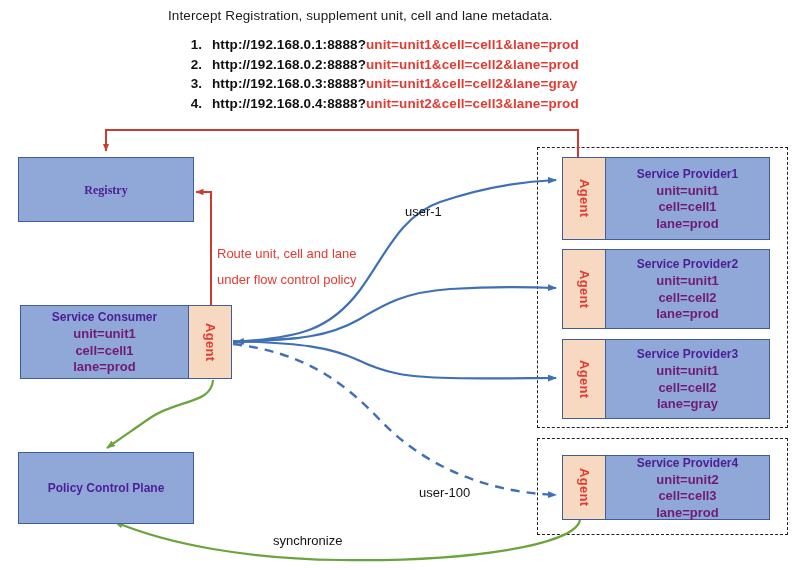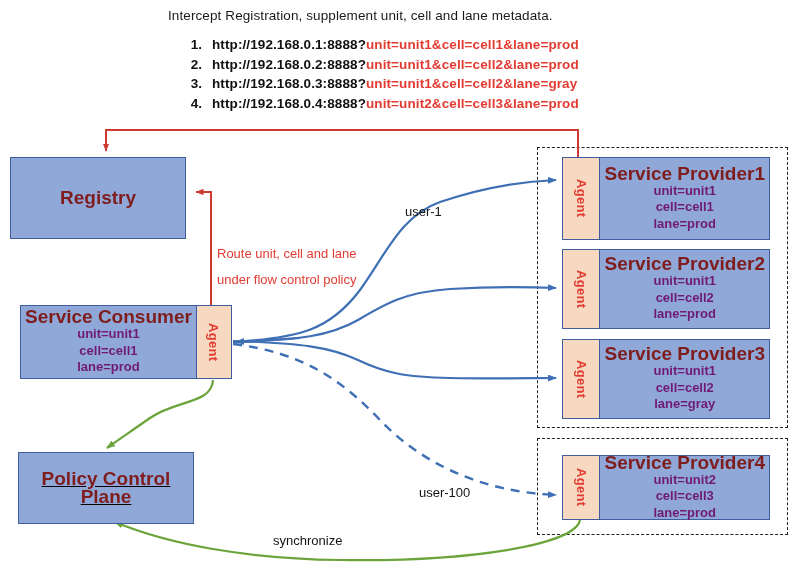--- a/index.html
+++ b/index.html
@@ -48,22 +48,22 @@
   .node .body{
     flex:1;
     display:flex;
     flex-direction:column;
     align-items:center;
     justify-content:center;
     padding:2px 4px;
   }
   .node .name{
     font-weight:bold;
-    font-size:19px;
-    color:#7f1d1d;
+    font-size:12px;
+    color:#4c1d95;
     line-height:18px;
     text-align:center;
     white-space:nowrap;
   }
   .node .name.two-line{white-space:normal;}
   .node .meta{
     font-size:13px;
     color:#701a75;
     line-height:16.5px;
     text-align:center;
@@ -138,39 +138,39 @@
 
     <path d="M300,338 L236,342" fill="none" stroke="#3f6fb5" stroke-width="2.2" marker-end="url(#arw-blue)"></path>
 
     <path d="M233,344 C300,352 340,378 380,420 C420,462 480,492 556,495" fill="none" stroke="#3f6fb5" stroke-width="2.4" stroke-dasharray="9,7" marker-end="url(#arw-blue)"></path>
 
     <path d="M213,380 C212,404 175,400 150,418 C130,432 118,440 107,448" fill="none" stroke="#6ca43c" stroke-width="2.2" marker-end="url(#arw-green)"></path>
 
     <path d="M580,520 C575,545 470,562 340,560 C250,559 170,545 115,522" fill="none" stroke="#6ca43c" stroke-width="2.2" marker-end="url(#arw-green)"></path>
   </svg>
 
-  <div class="node" style="left:10px;top:157px;width:176px;height:82px;">
+  <div class="node" style="left:18px;top:157px;width:176px;height:65px;font-family:Liberation Serif, serif;">
     <div class="body">
       <div class="name">Registry</div>
     </div>
   </div>
 
   <div class="node" style="left:20px;top:305px;width:212px;height:74px;">
     <div class="body">
       <div class="name">Service Consumer</div>
       <div class="meta">unit=unit1</div>
       <div class="meta">cell=cell1</div>
       <div class="meta">lane=prod</div>
     </div>
     <div class="agent right">
       <span class="agent-label">Agent</span>
     </div>
   </div>
 
-  <div class="node" style="left:18px;top:452px;width:176px;height:72px;text-decoration:underline;">
+  <div class="node" style="left:18px;top:452px;width:176px;height:72px;">
     <div class="body">
       <div class="name two-line">Policy Control Plane</div>
     </div>
   </div>
 
   <div class="node" style="left:562px;top:157px;width:208px;height:83px;">
     <div class="agent">
       <span class="agent-label">Agent</span>
     </div>
     <div class="body">

